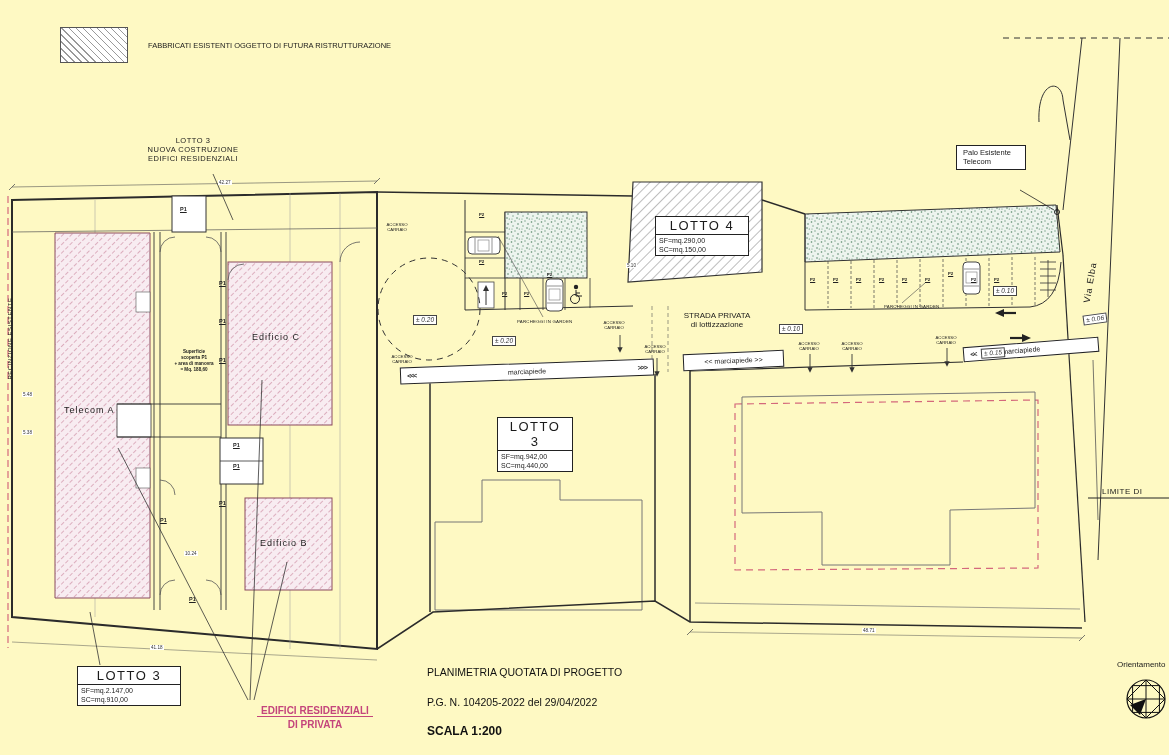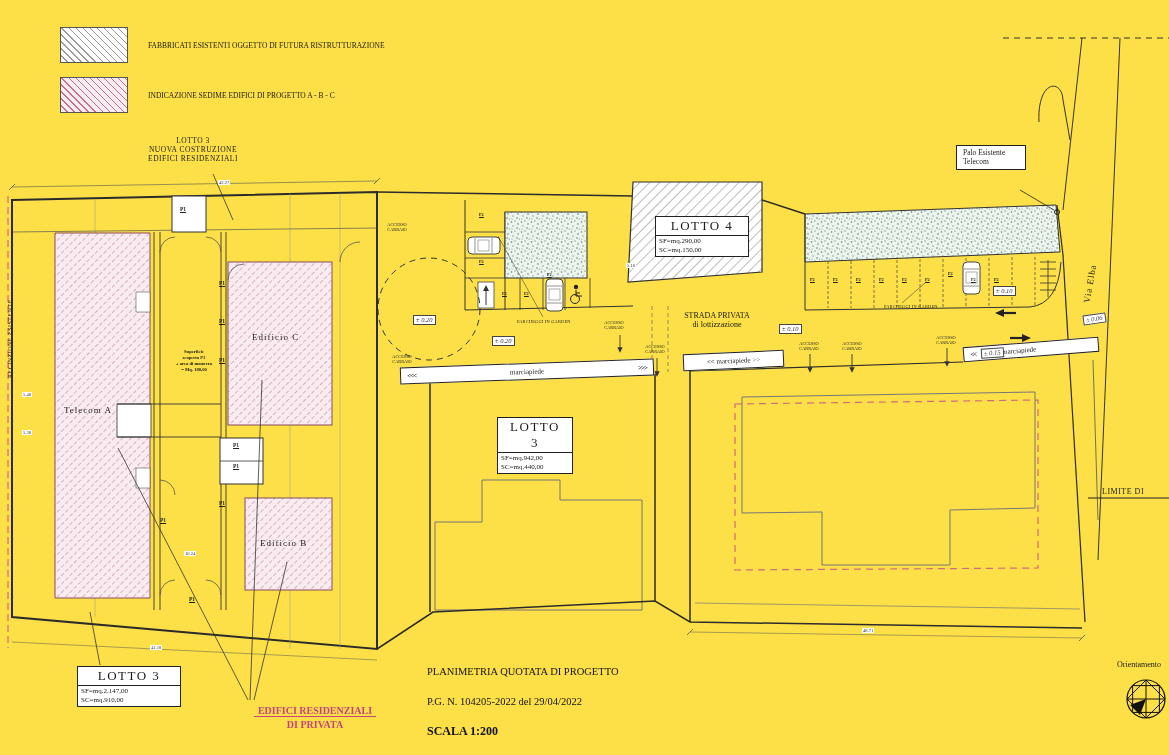--- a/index.html
+++ b/index.html
@@ -1,17 +1,17 @@
 <!DOCTYPE html>
 <html><head>
 <meta charset="utf-8">
 <style>
   html,body{margin:0;padding:0;background:#fff}
-  .canvas{position:relative;width:1169px;height:755px;background:#fde047;overflow:hidden;
-          font-family:Liberation Serif, serif;color:#1a1a1a}
+  .canvas{position:relative;width:1169px;height:755px;background:#fef9c3;overflow:hidden;
+          font-family:Liberation Sans, sans-serif;color:#1a1a1a}
   svg.plan{position:absolute;left:0;top:0}
   .ov{position:absolute;left:0;top:0;width:1169px;height:755px;pointer-events:none}
   .lbl{position:absolute;white-space:pre-line;line-height:1.18;color:#1a1a1a}
   .ctr{text-align:center}.t6{font-size:6px}
   .t75{font-size:7.5px}.t8{font-size:8px}.t9{font-size:9px}
   .p1{font-size:5.5px;font-weight:bold;text-decoration:underline;color:#222}
   .p2{font-size:4.3px;font-weight:bold;text-decoration:underline;color:#222}
   .accesso{font-size:4.3px;width:28px;text-align:center;white-space:pre-line;color:#222;line-height:1.25}
   .parch{font-size:4.4px;color:#222;letter-spacing:.2px}
   .dim{font-size:4.6px;color:#333;background:#fff;padding:0 1px}
@@ -234,24 +234,20 @@
       <polygon points="0,0 -16,6 -6,16" fill="#111"></polygon>
     </g>
   </svg>
 
   <div class="ov">
 
     <div class="legend-row" style="left:60px;top:27px">
       <div class="sw gray"></div>
       <div class="t75">FABBRICATI ESISTENTI OGGETTO DI FUTURA RISTRUTTURAZIONE</div>
     </div>
-    <div class="legend-row" style="left:60px;top:77px">
-      <div class="sw pink"></div>
-      <div class="t75">INDICAZIONE SEDIME EDIFICI DI PROGETTO  A - B - C</div>
-    </div>
 
     <div class="lbl ctr t75" style="left:127px;top:137px;width:132px;letter-spacing:.5px">LOTTO  3
 NUOVA  COSTRUZIONE
 EDIFICI  RESIDENZIALI</div>
 
     <div class="annbox" style="left:956px;top:145px;width:56px">Palo
 Esistente
 Telecom</div>
 
     <div class="lbl t9 rot" style="left:1062px;top:268px;width:60px;transform:rotate(-80deg);letter-spacing:1px">Via Elba</div>

